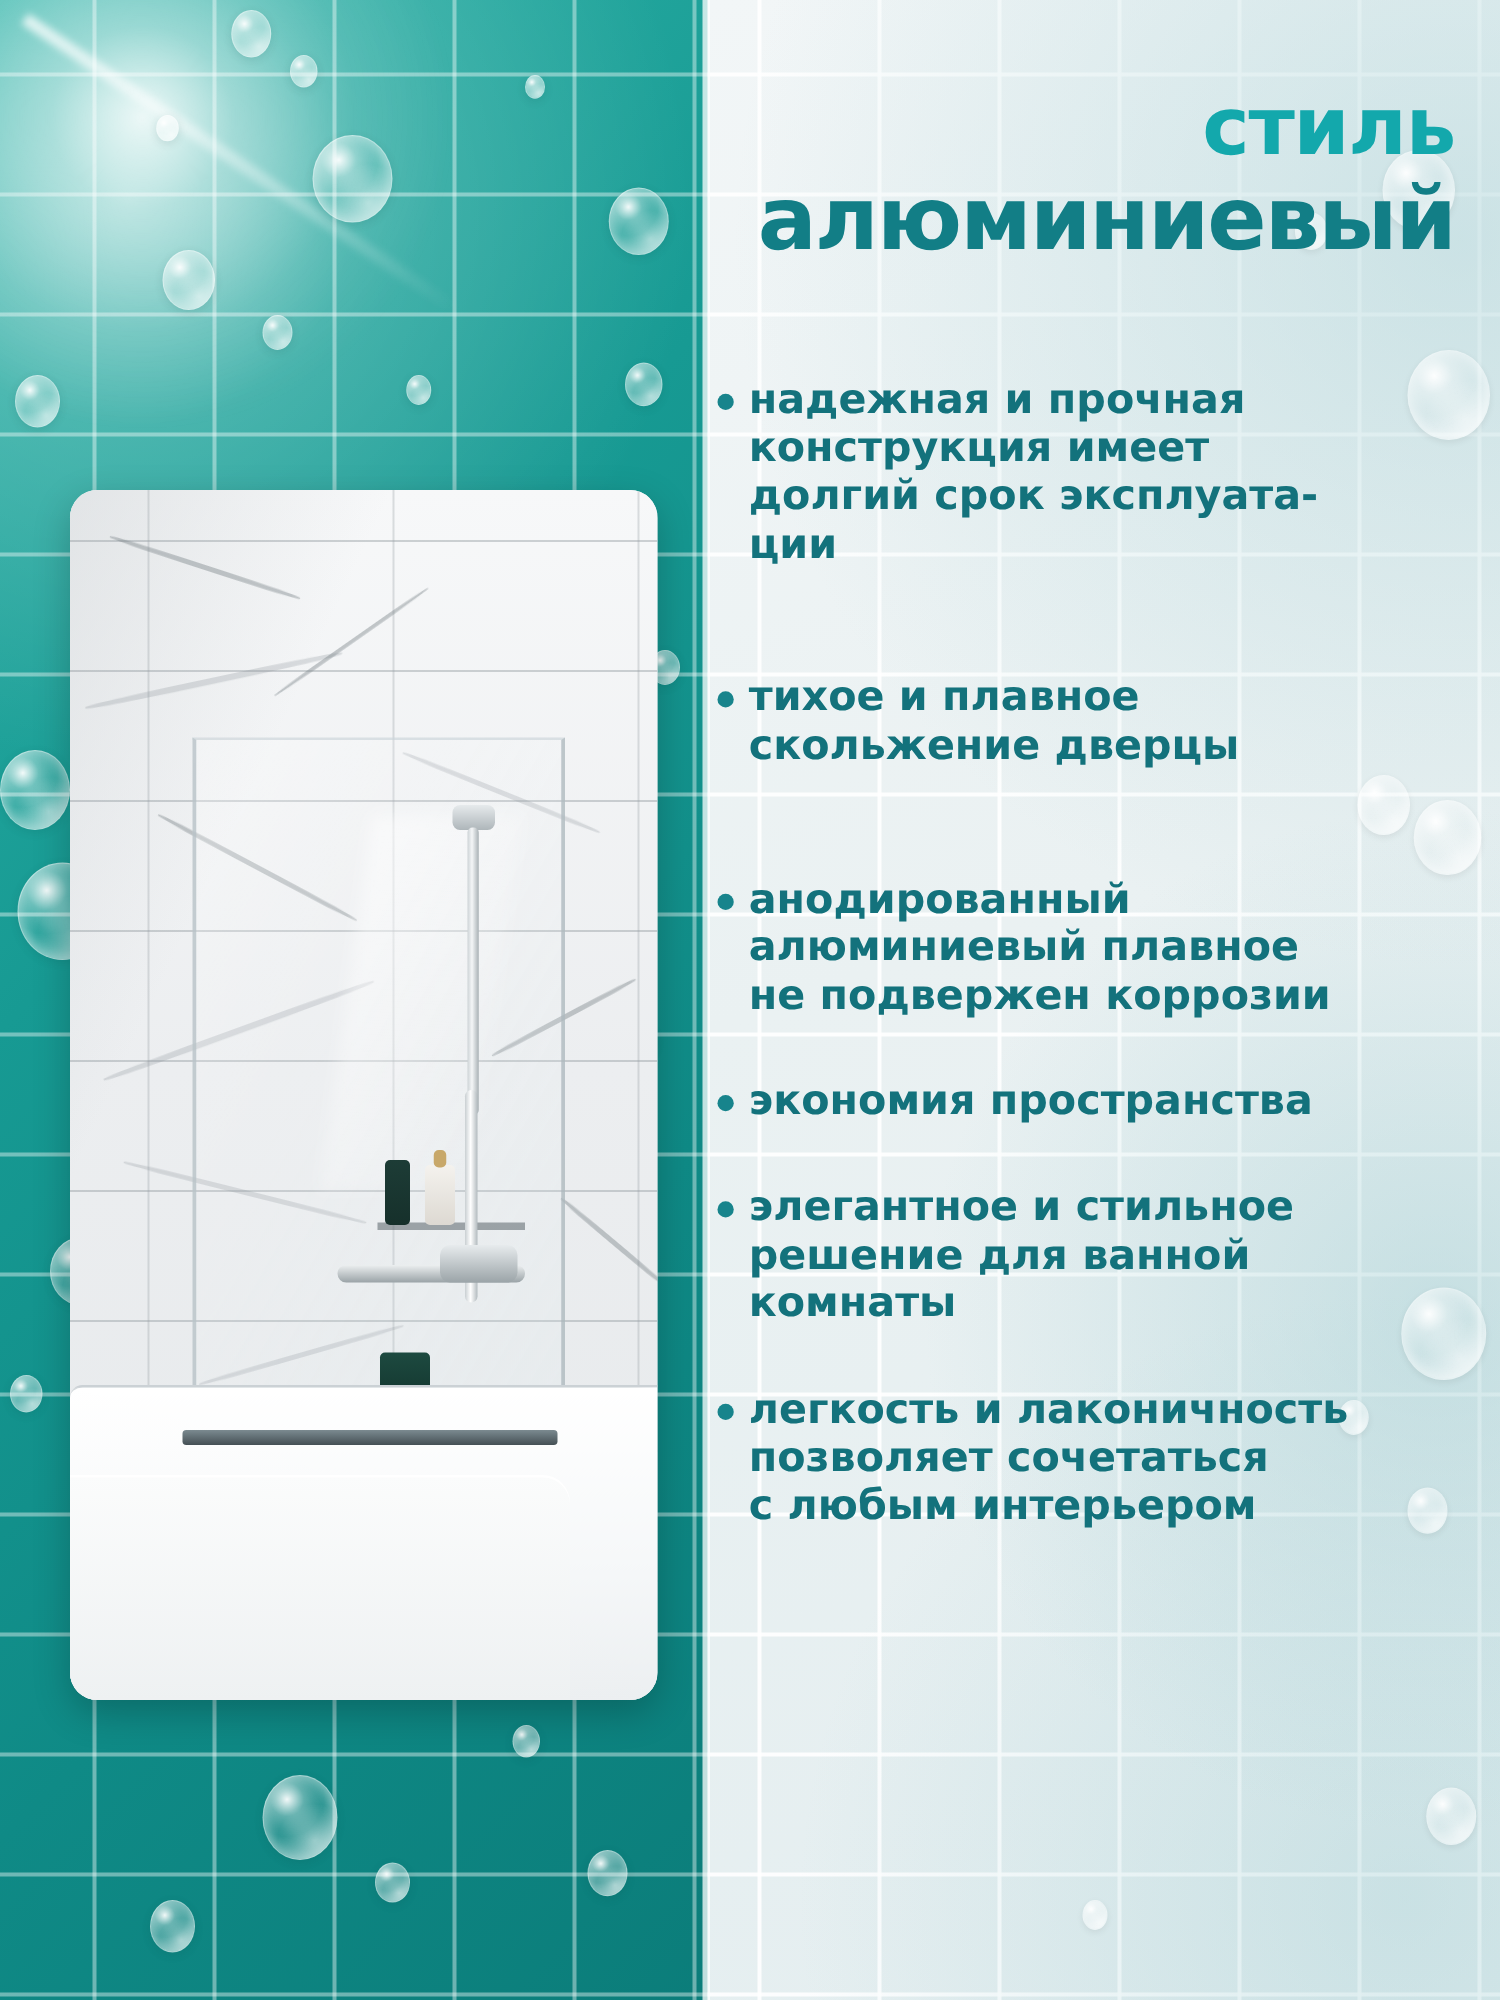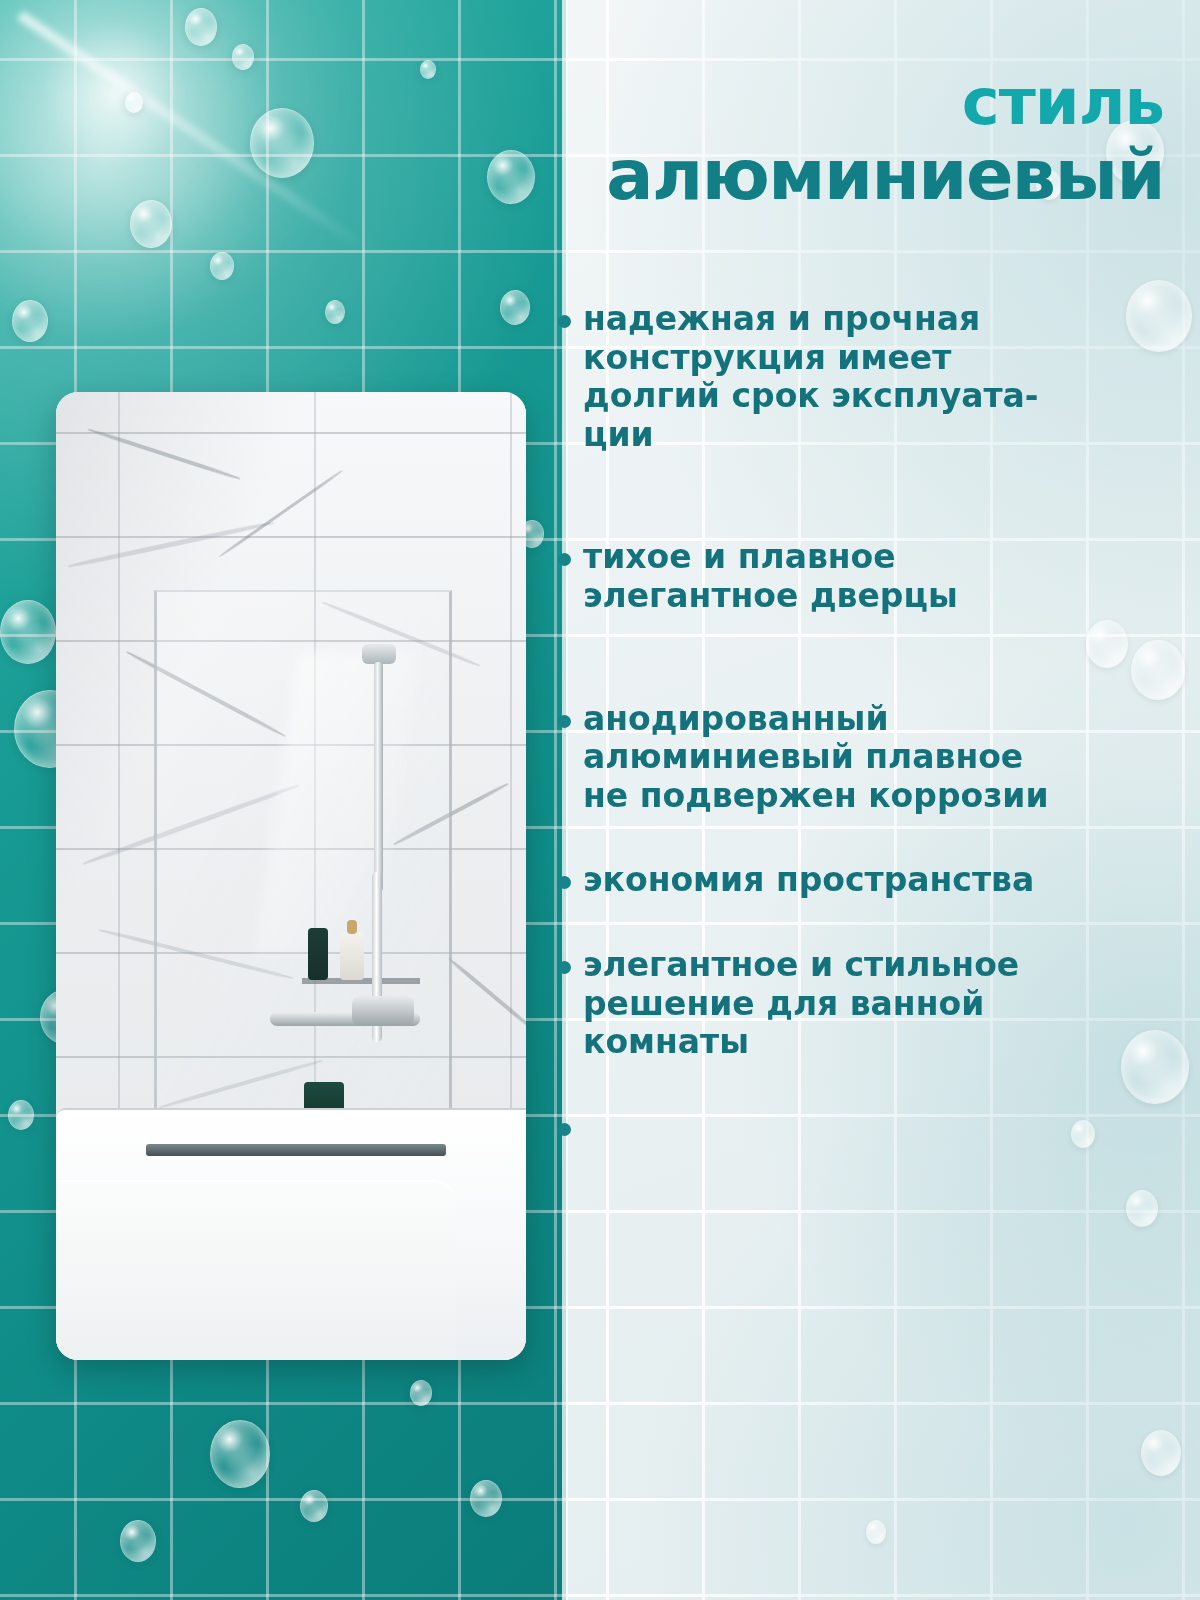--- a/index.html
+++ b/index.html
@@ -287,21 +287,21 @@
     font-weight: 800;
     letter-spacing: -1.5px;
     line-height: 1.02;
     color: #127e86;
     margin: 0;
   }
 
   
   .features {
     position: absolute;
-    left: 544px;
+    left: 560px;
     top: 300px;
     width: 634px;
     padding: 0 26px 0 8px;
     box-sizing: border-box;
   }
   .feature {
     display: flex;
     align-items: flex-start;
     margin-bottom: 46px;
   }
@@ -421,36 +421,39 @@
     <div class="feature gap-big">
       <span class="bullet"></span>
       <span class="feature-text">надежная и прочная
 конструкция имеет
 долгий срок эксплуата-
 ции</span>
     </div>
     <div class="feature gap-big">
       <span class="bullet"></span>
       <span class="feature-text">тихое и плавное
-элегантное дверцы</span>
+скольжение дверцы</span>
     </div>
     <div class="feature">
       <span class="bullet"></span>
       <span class="feature-text">анодированный
 алюминиевый плавное
 не подвержен коррозии</span>
     </div>
     <div class="feature">
       <span class="bullet"></span>
       <span class="feature-text">экономия пространства</span>
     </div>
     <div class="feature">
       <span class="bullet"></span>
       <span class="feature-text">элегантное и стильное
 решение для ванной
 комнаты</span>
     </div>
     <div class="feature gap-last">
       <span class="bullet"></span>
+      <span class="feature-text">легкость и лаконичность
+позволяет сочетаться
+с любым интерьером</span>
     </div>
   </div>
 
 </div>
 
 </body></html>

